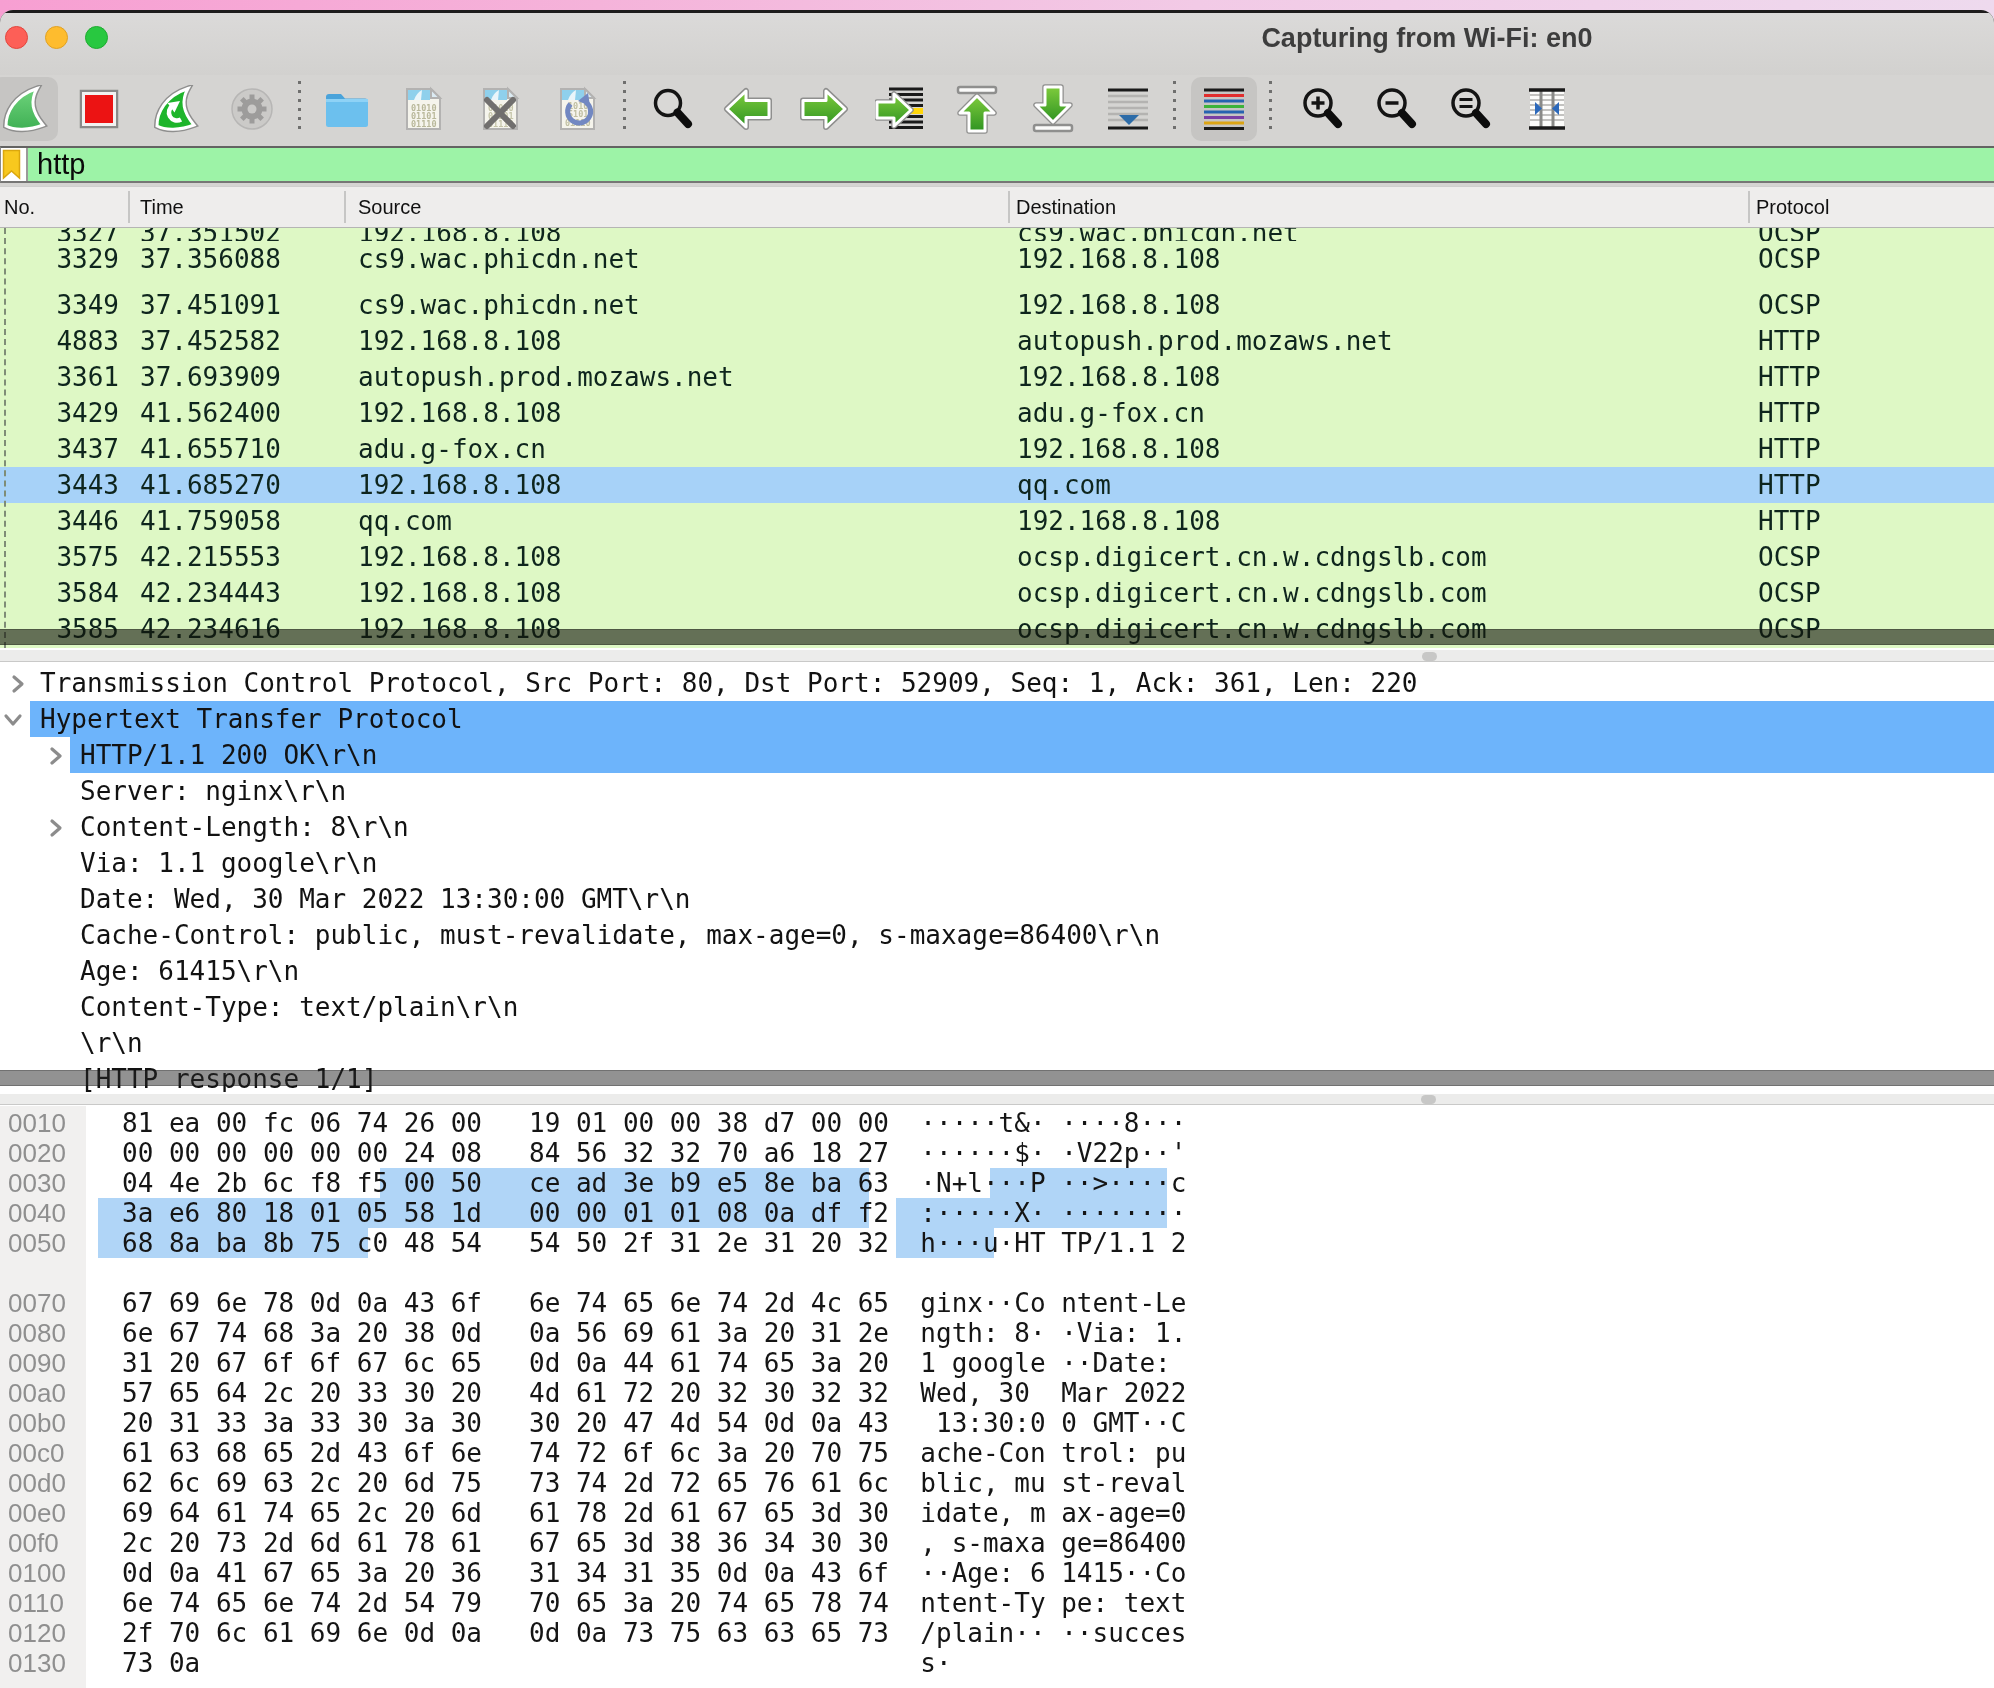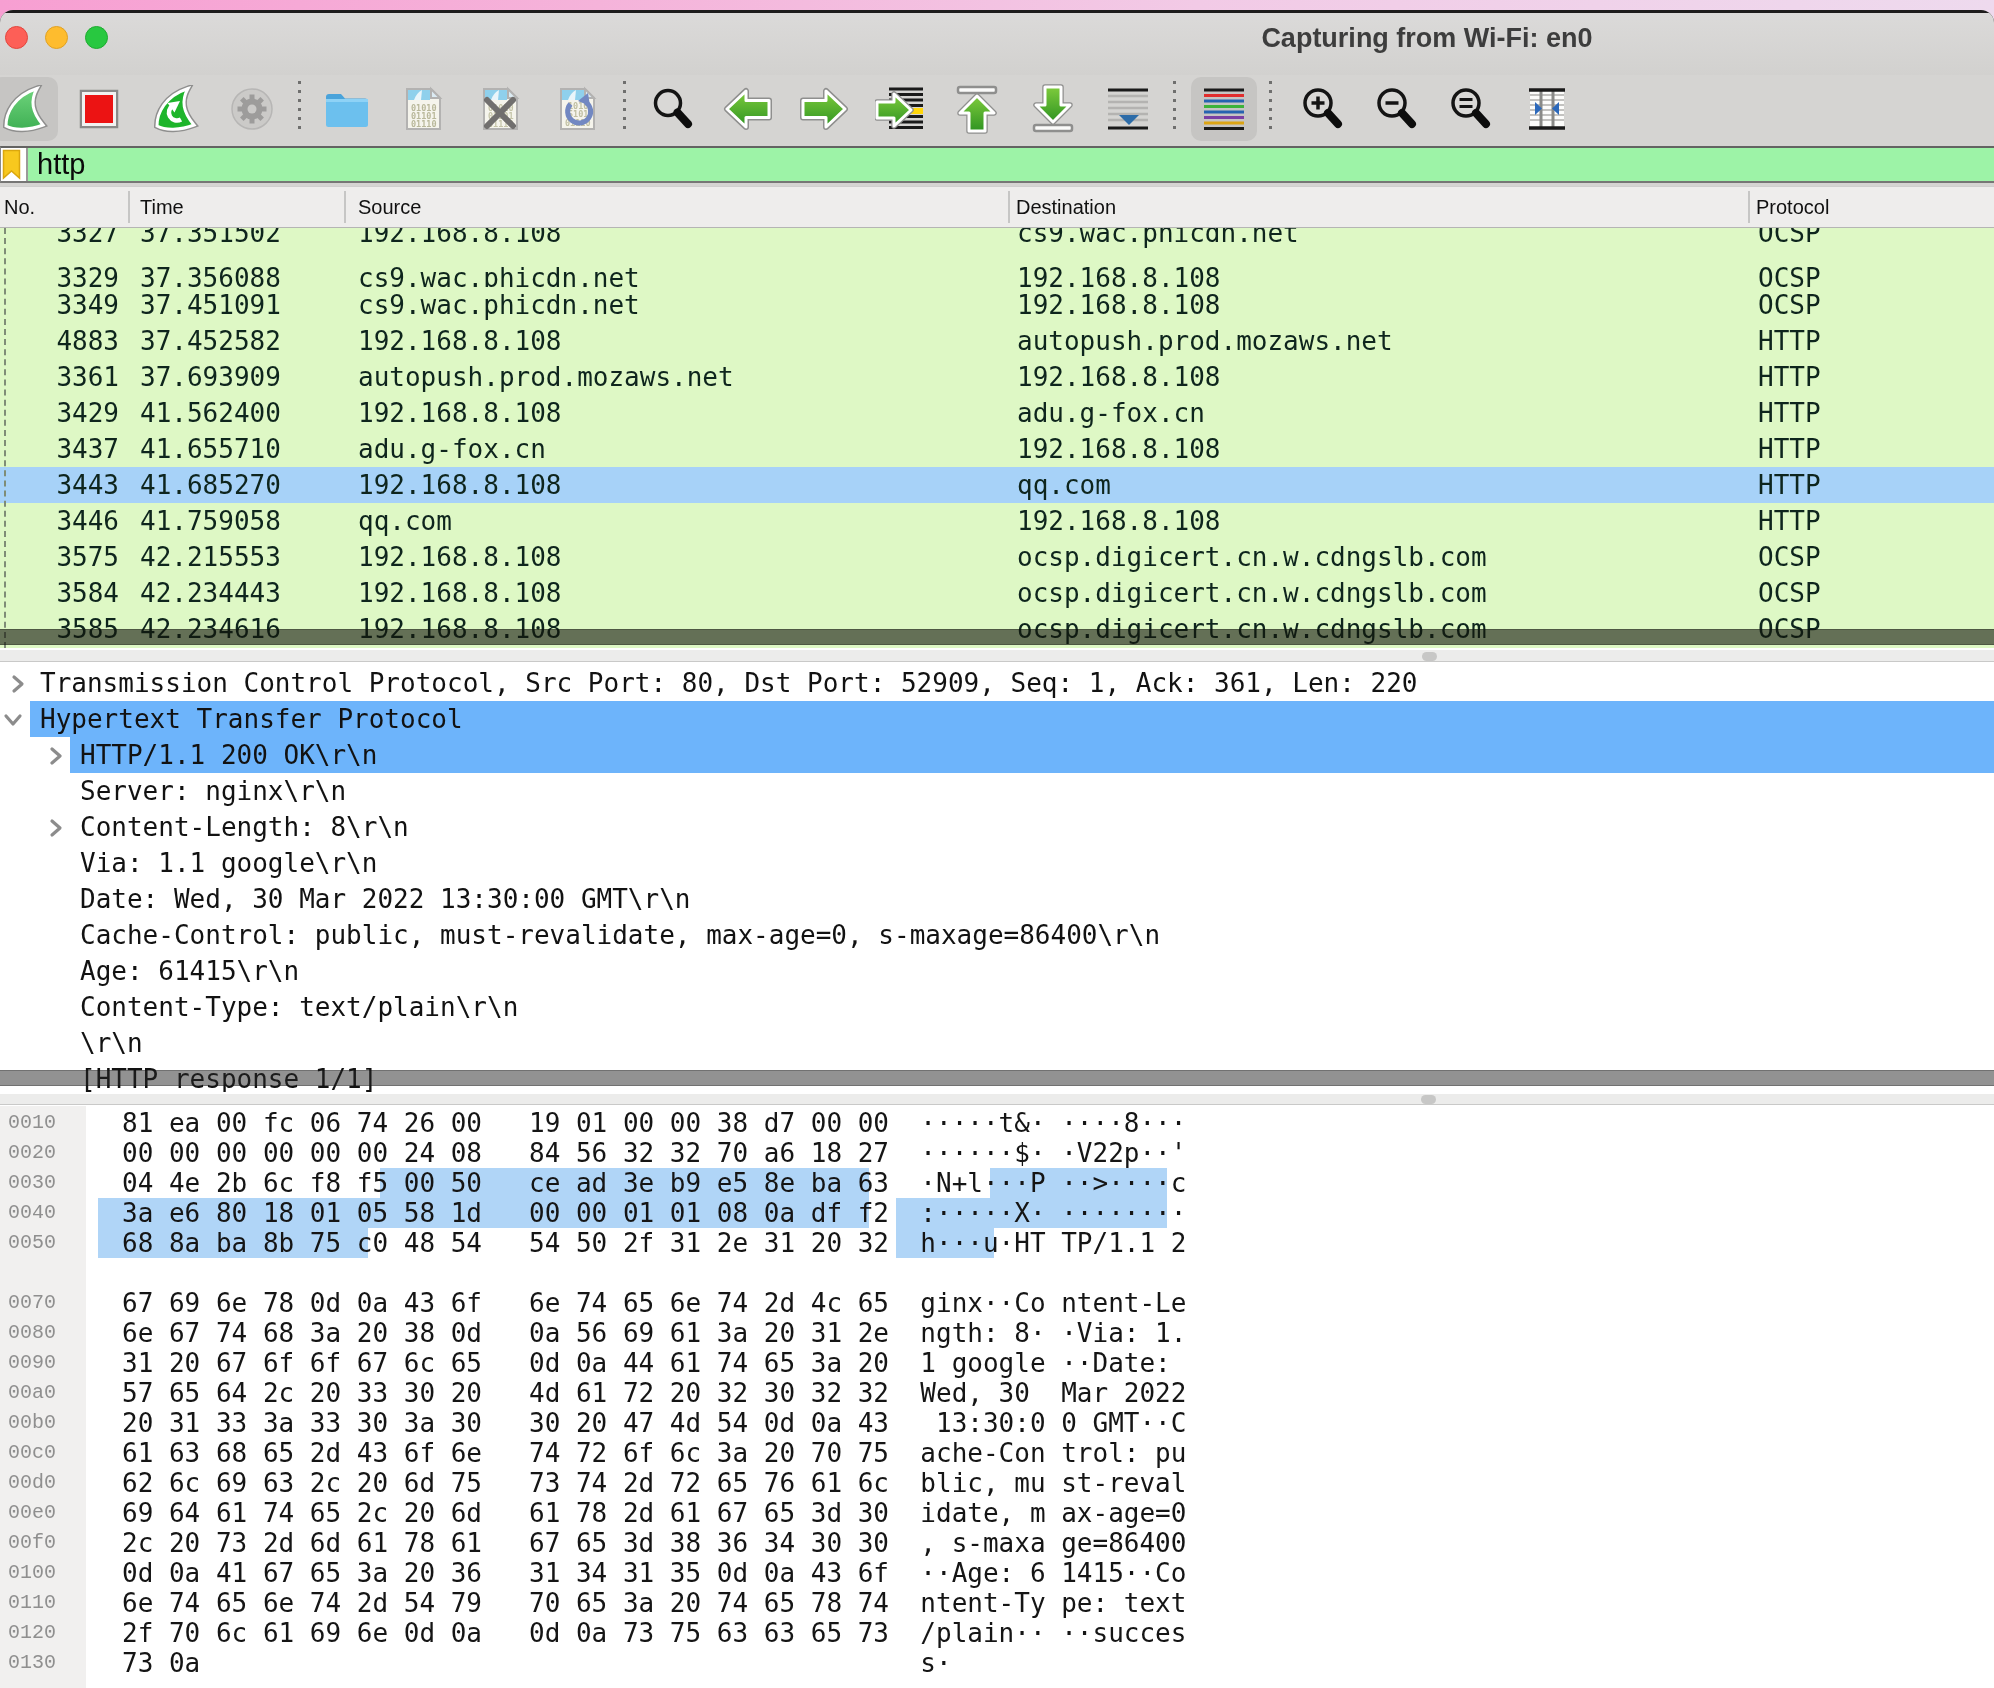--- a/index.html
+++ b/index.html
@@ -78,21 +78,21 @@
   .dtext { position:absolute; top:0; height:36px; line-height:36px;
     font-family:"DejaVu Sans Mono", monospace; font-size:26px; color:#121212; white-space:pre; }
   .dchev { position:absolute; top:8px; }
   #dtscroll { top:407px; background:rgba(38,38,38,.50); }
   
   #hexpane { position:absolute; left:0; top:1096px; width:100%; height:582px;
     background:#ffffff; overflow:hidden; }
   #hexgutter { position:absolute; left:0; top:0; width:86px; height:100%; background:#f1f0ef; }
   .xrow { position:absolute; left:0; width:100%; height:30px; }
   .xoff { position:absolute; left:8px; top:0; height:30px; line-height:30px;
-    font-family:Liberation Mono, monospace; font-size:20px; color:#8f8f8f; }
+    font-family:Liberation Sans, sans-serif; font-size:26px; color:#8f8f8f; }
   .xtext { position:absolute; left:100px; top:0; height:30px; line-height:30px;
     font-family:"DejaVu Sans Mono", monospace; font-size:26px; color:#151515; white-space:pre;margin-left:22px; }
   .xhl { position:absolute; top:0; height:30px; background:#b0d5f7; }
 </style>
 </head>
 <body>
 
 <div id="win">
 
   <div id="titlebar">
@@ -375,21 +375,21 @@
     </div>
 
   <div id="plist">
     <div class="prow" style="top: -13px;">
         <span class="pcell pc-no">3327</span>
         <span class="pcell pc-time">37.351502</span>
         <span class="pcell pc-src">192.168.8.108</span>
         <span class="pcell pc-dst">cs9.wac.phicdn.net</span>
         <span class="pcell pc-proto">OCSP</span>
       </div>
-      <div class="prow" style="top: 32px;">
+      <div class="prow" style="top: 13px;">
         <span class="pcell pc-no">3329</span>
         <span class="pcell pc-time">37.356088</span>
         <span class="pcell pc-src">cs9.wac.phicdn.net</span>
         <span class="pcell pc-dst">192.168.8.108</span>
         <span class="pcell pc-proto">OCSP</span>
       </div>
       <div class="prow" style="top: 59px;">
         <span class="pcell pc-no">3349</span>
         <span class="pcell pc-time">37.451091</span>
         <span class="pcell pc-src">cs9.wac.phicdn.net</span>

